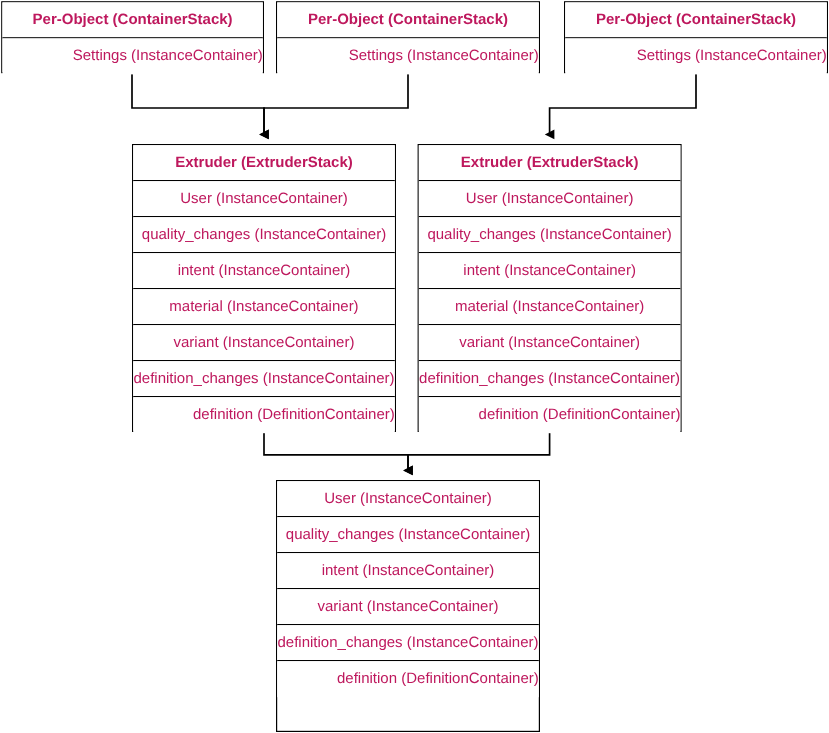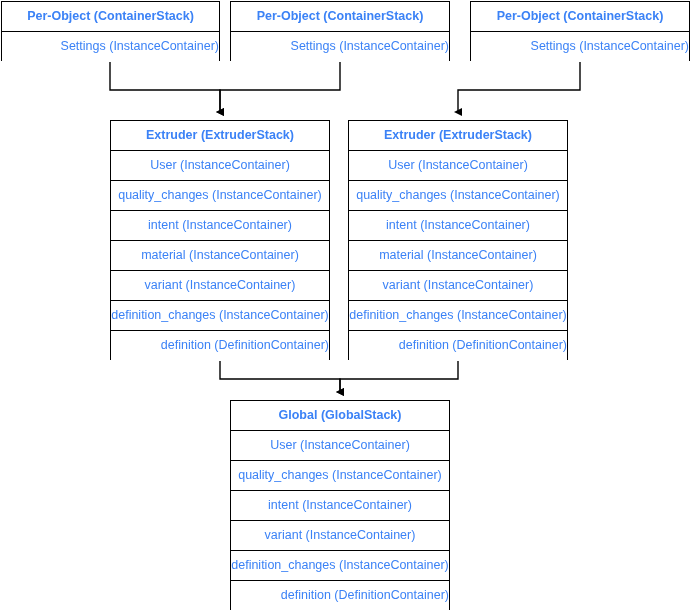--- a/index.html
+++ b/index.html
@@ -31,21 +31,21 @@
     border: 1.4px solid #000000;
     background: #ffffff;
     z-index: 2;
   }
   .row {
     box-sizing: border-box;
     height: 30px;
     line-height: 28px;
     text-align: center;
     font-size: 12.5px;
-    color: #3b82f6;
+    color: #be185d;
     white-space: nowrap;
     overflow: hidden;
     background: #ffffff;
   }
   .row.header {
     font-weight: bold;
     border-bottom: 1.4px solid #000000;
   }
   .row.item {
     border-bottom: 1.4px solid #000000;
@@ -100,21 +100,20 @@
         <div class="row header">Extruder (ExtruderStack)</div>
         <div class="row item">User (InstanceContainer)</div>
         <div class="row item">quality_changes (InstanceContainer)</div>
         <div class="row item">intent (InstanceContainer)</div>
         <div class="row item">material (InstanceContainer)</div>
         <div class="row item">variant (InstanceContainer)</div>
         <div class="row item">definition_changes (InstanceContainer)</div>
         <div class="row item last">definition (DefinitionContainer)</div>
       </div>
       <div class="stack-box" style="left: 230px; top: 400px; width: 220px; height: 210px;">
-        <div class="row header">Global (GlobalStack)</div>
         <div class="row item">User (InstanceContainer)</div>
         <div class="row item">quality_changes (InstanceContainer)</div>
         <div class="row item">intent (InstanceContainer)</div>
         <div class="row item">variant (InstanceContainer)</div>
         <div class="row item">definition_changes (InstanceContainer)</div>
         <div class="row item last">definition (DefinitionContainer)</div>
       </div>
     </div>
 </div>
 

